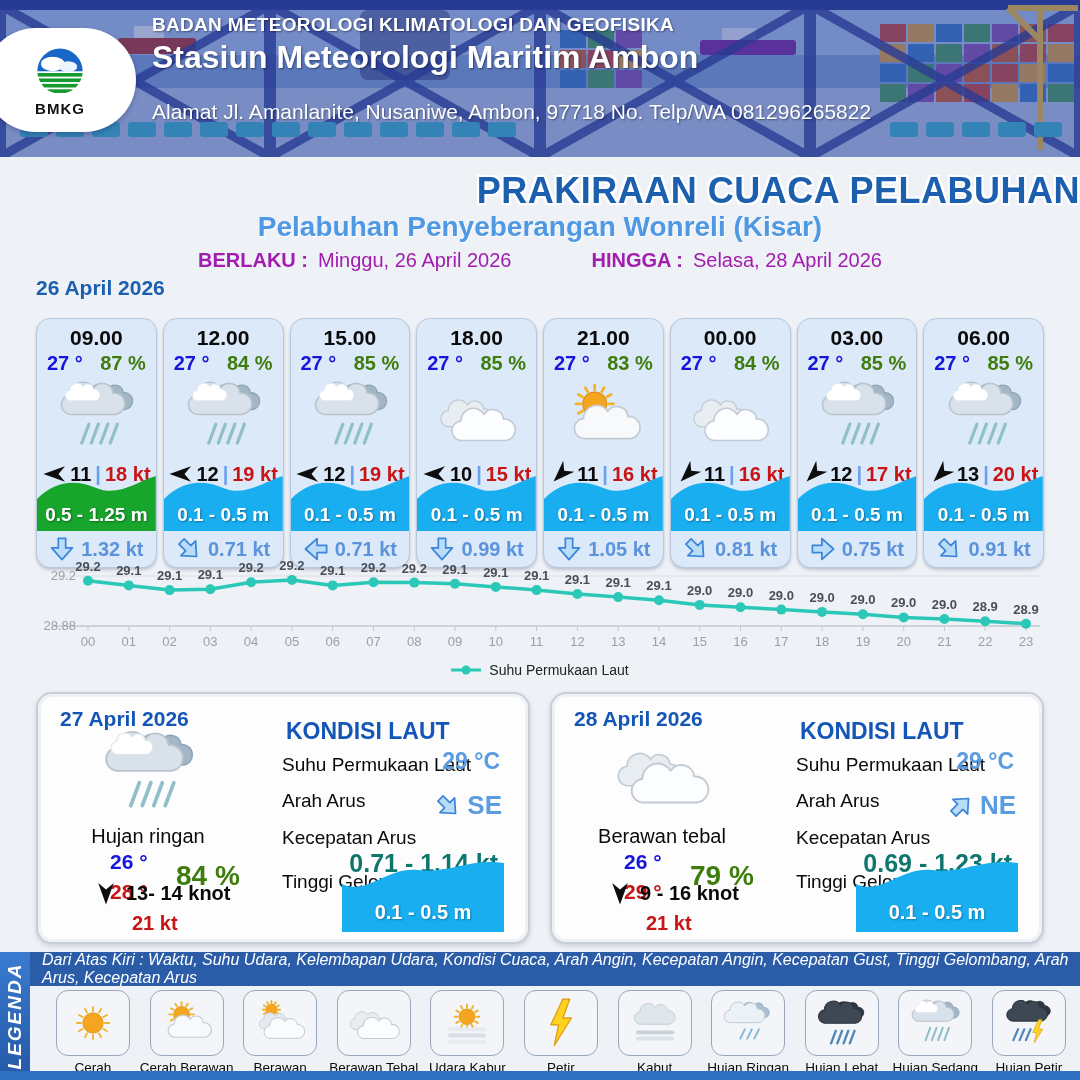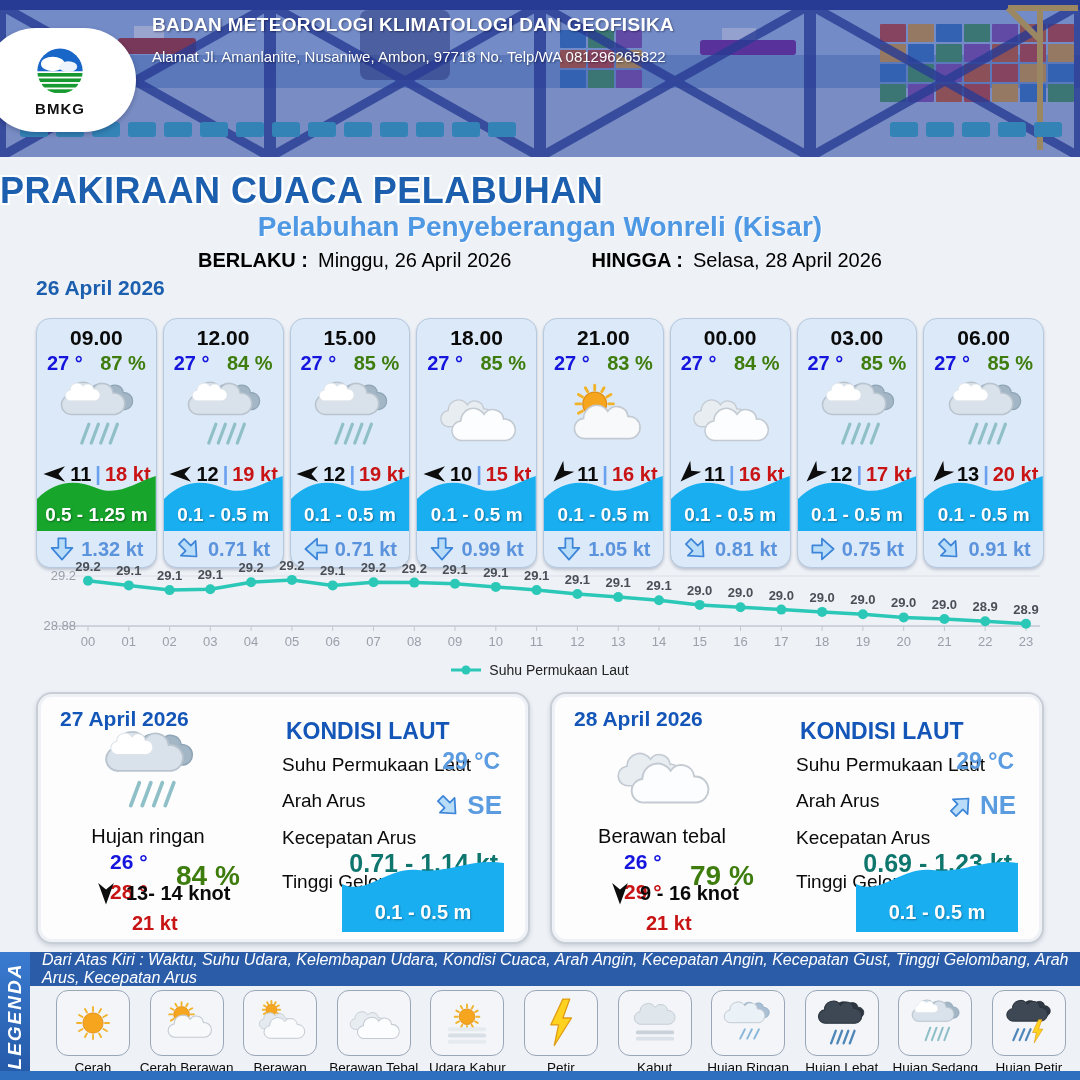--- a/index.html
+++ b/index.html
@@ -9,30 +9,30 @@
   
   .header{position:absolute;left:0;top:0;width:1080px;height:157px;}
   .header svg.port-bg{position:absolute;left:0;top:0;width:1080px;height:157px;display:block;}
   .logo-pill{position:absolute;left:-16px;top:28px;width:152px;height:104px;background:#fff;
              border-radius:58px;display:flex;flex-direction:column;align-items:center;
              justify-content:center;box-shadow:0 2px 5px rgba(0,0,40,.25);}
   .logo-pill .bmkg-word{font-size:15px;font-weight:bold;color:#111;letter-spacing:1px;margin-top:-2px;text-align:right;}
   .header-texts{position:absolute;left:152px;top:14px;color:#fff;}
   .agency{font-size:19px;font-weight:bold;letter-spacing:.3px;text-shadow:1px 1px 2px rgba(0,0,30,.45);}
   .station{font-size:32px;font-weight:bold;margin-top:3px;text-shadow:1px 1px 2px rgba(0,0,30,.45);}
-  .address{font-size:15px;margin-top:12px;text-shadow:1px 1px 2px rgba(0,0,30,.45);}
+  .address{font-size:21px;margin-top:24px;text-shadow:1px 1px 2px rgba(0,0,30,.45);}
 
   
-  .title-main{position:absolute;top:170px;left:0;width:100%;text-align:left;font-size:36px;
+  .title-main{position:absolute;top:170px;left:0;width:100%;text-align:right;font-size:36px;
               font-weight:bold;color:#1b5fae;letter-spacing:.5px;
               text-shadow:2px 2px 0 #fff,-2px 2px 0 #fff,2px -2px 0 #fff,-2px -2px 0 #fff;}
   .title-sub{position:absolute;top:211px;left:0;width:100%;text-align:center;font-size:28px;
              font-weight:bold;color:#4f98e3;text-shadow:1px 1px 0 #fff;}
   .validity{position:absolute;top:249px;left:0;width:100%;display:flex;justify-content:center;
-            gap:80px;font-size:20px;color:#000000;}
+            gap:80px;font-size:20px;color:#a21caf;}
   .validity b{font-weight:bold;}
   .vgroup{display:flex;gap:10px;align-items:baseline;}
   .forecast-date{position:absolute;left:36px;top:276px;font-size:21px;font-weight:bold;color:#1b5fae;}
 
   
   .hourly-row{position:absolute;left:36px;top:302px;width:1008px;display:flex;gap:6px;margin-top:16px;}
   .hcard{flex:1;height:248px;background:#dce9f8;border:1.6px solid #b6c9de;border-radius:14px;
          position:relative;box-shadow:0 2px 3px rgba(80,100,130,.3);overflow:hidden;}
   .htime{text-align:center;margin-top:7px;font-size:21px;font-weight:bold;color:#0a0a0a;}
   .htrow{display:flex;justify-content:space-between;padding:2px 10px 0 10px;font-size:20px;font-weight:bold;}
@@ -227,20 +227,21 @@
               <rect x="8" y="38" width="48" height="4"></rect>
             <rect x="12" y="44" width="40" height="4"></rect>
               <rect x="18" y="50" width="28" height="4"></rect>
           </g>
         </g>
       </svg>
       <div class="bmkg-word">BMKG</div>
     </div>
     <div class="header-texts">
       <div class="agency">BADAN METEOROLOGI KLIMATOLOGI DAN GEOFISIKA</div>
+      <div class="station">Stasiun Meteorologi Maritim Ambon</div>
       <div class="address">Alamat Jl. Amanlanite, Nusaniwe, Ambon, 97718   No. Telp/WA  081296265822</div>
     </div>
   </div>
 
   <div class="title-main">PRAKIRAAN CUACA PELABUHAN</div>
   <div class="title-sub">Pelabuhan Penyeberangan Wonreli (Kisar)</div>
   <div class="validity">
     <div class="vgroup">
       <b>BERLAKU :</b>
       <span>Minggu, 26 April 2026</span>

